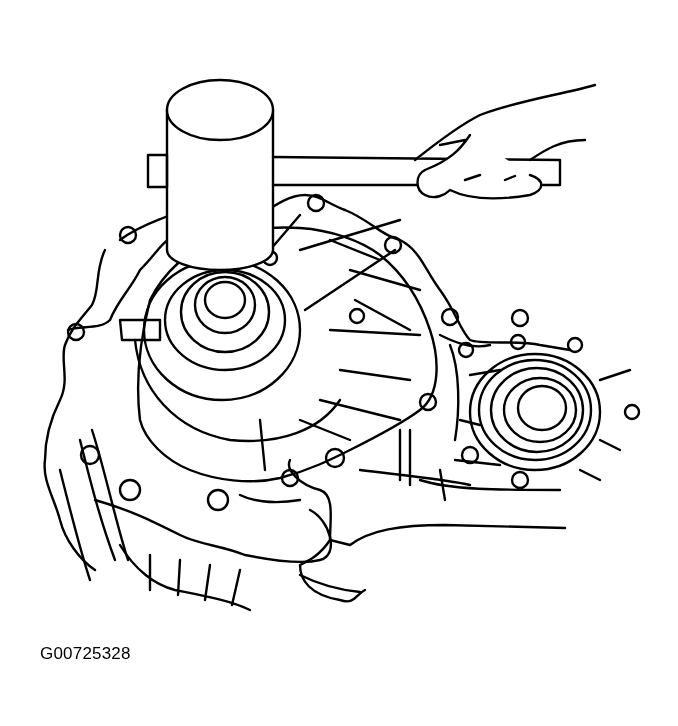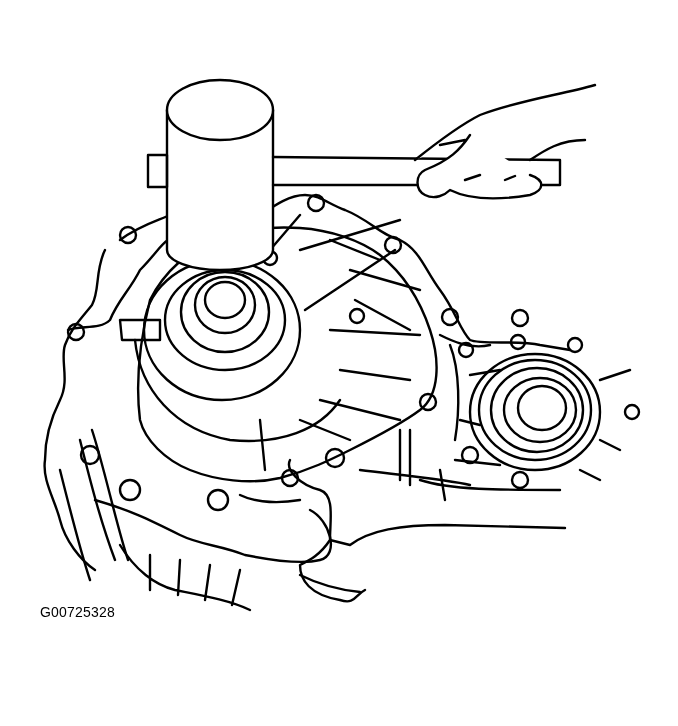--- a/index.html
+++ b/index.html
@@ -1,20 +1,20 @@
 <!DOCTYPE html>
 <html><head>
   <meta charset="utf-8">
   <style>
     html, body { margin: 0; padding: 0; background: #ffffff; }
     body { width: 678px; height: 726px; position: relative; overflow: hidden; }
     .figure { position: absolute; left: 0; top: 0; width: 678px; height: 726px; }
     .caption {
-      position: absolute; left: 40px; top: 604px;
-      font-family: "Liberation Sans", sans-serif; font-size: 14px; color: #000;
+      position: absolute; left: 40px; top: 644px;
+      font-family: "Liberation Sans", sans-serif; font-size: 17px; color: #000;
       letter-spacing: 0.2px;
     }
     svg path, svg line, svg ellipse, svg circle, svg rect, svg polyline {
       fill: none; stroke: #000; stroke-width: 2.4; stroke-linecap: round; stroke-linejoin: round;
     }
     svg .white { fill: #fff; }
   </style>
 </head>
 <body>
 

